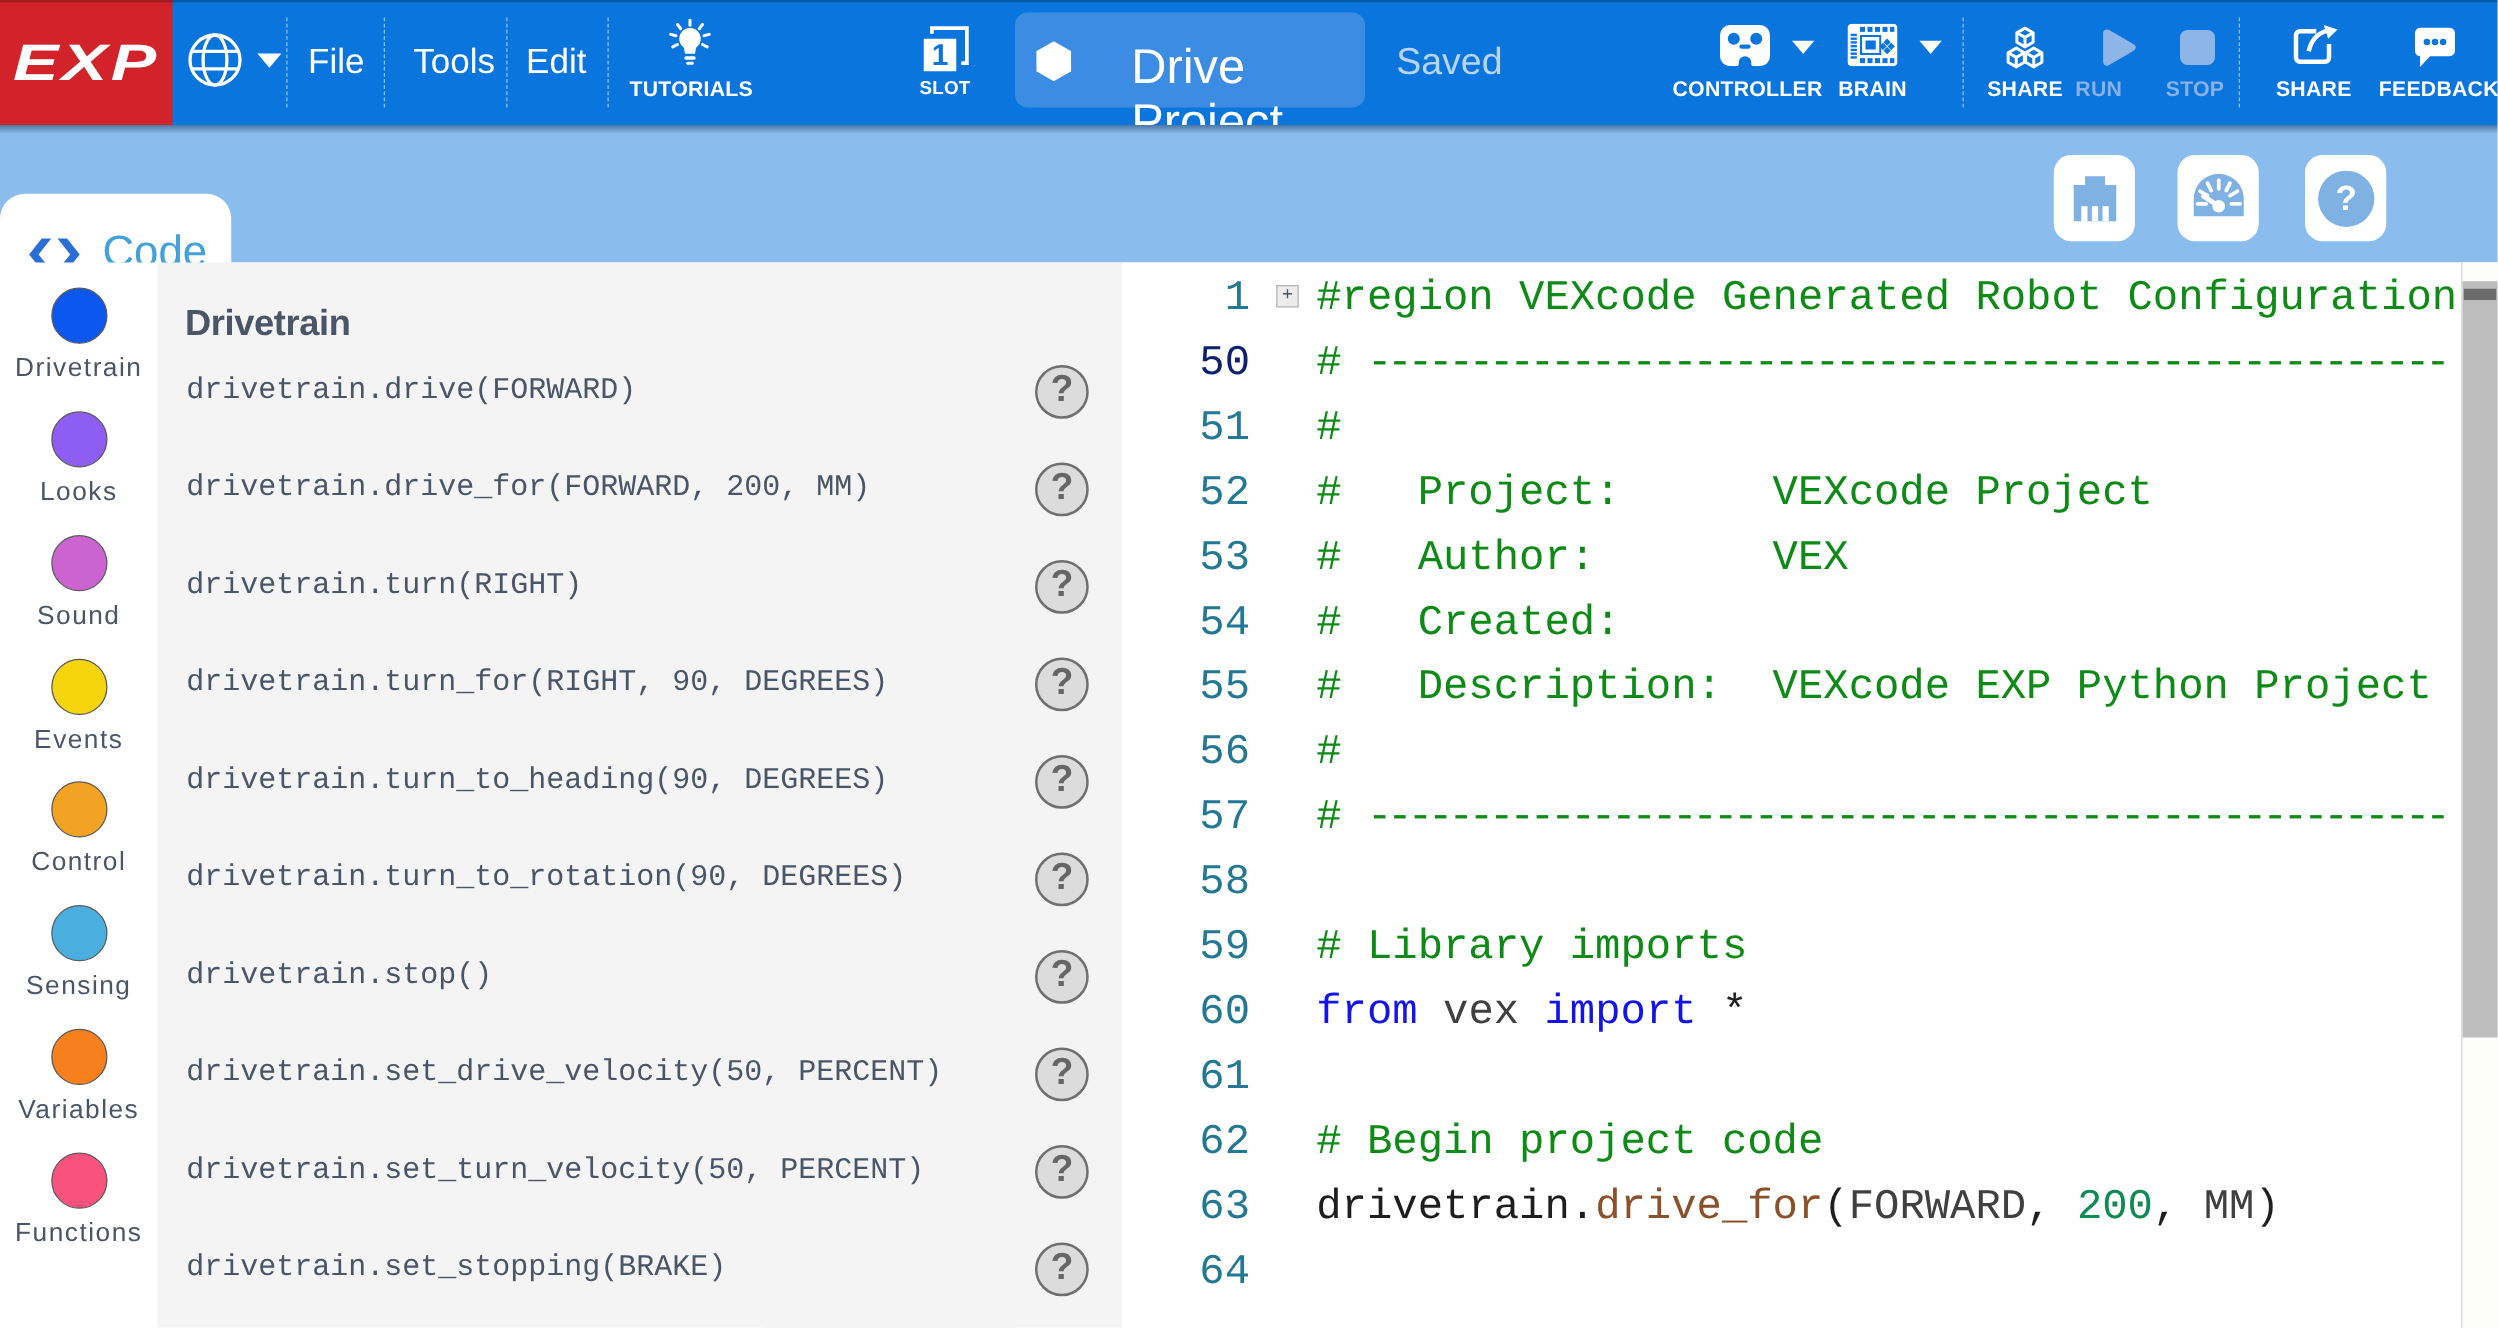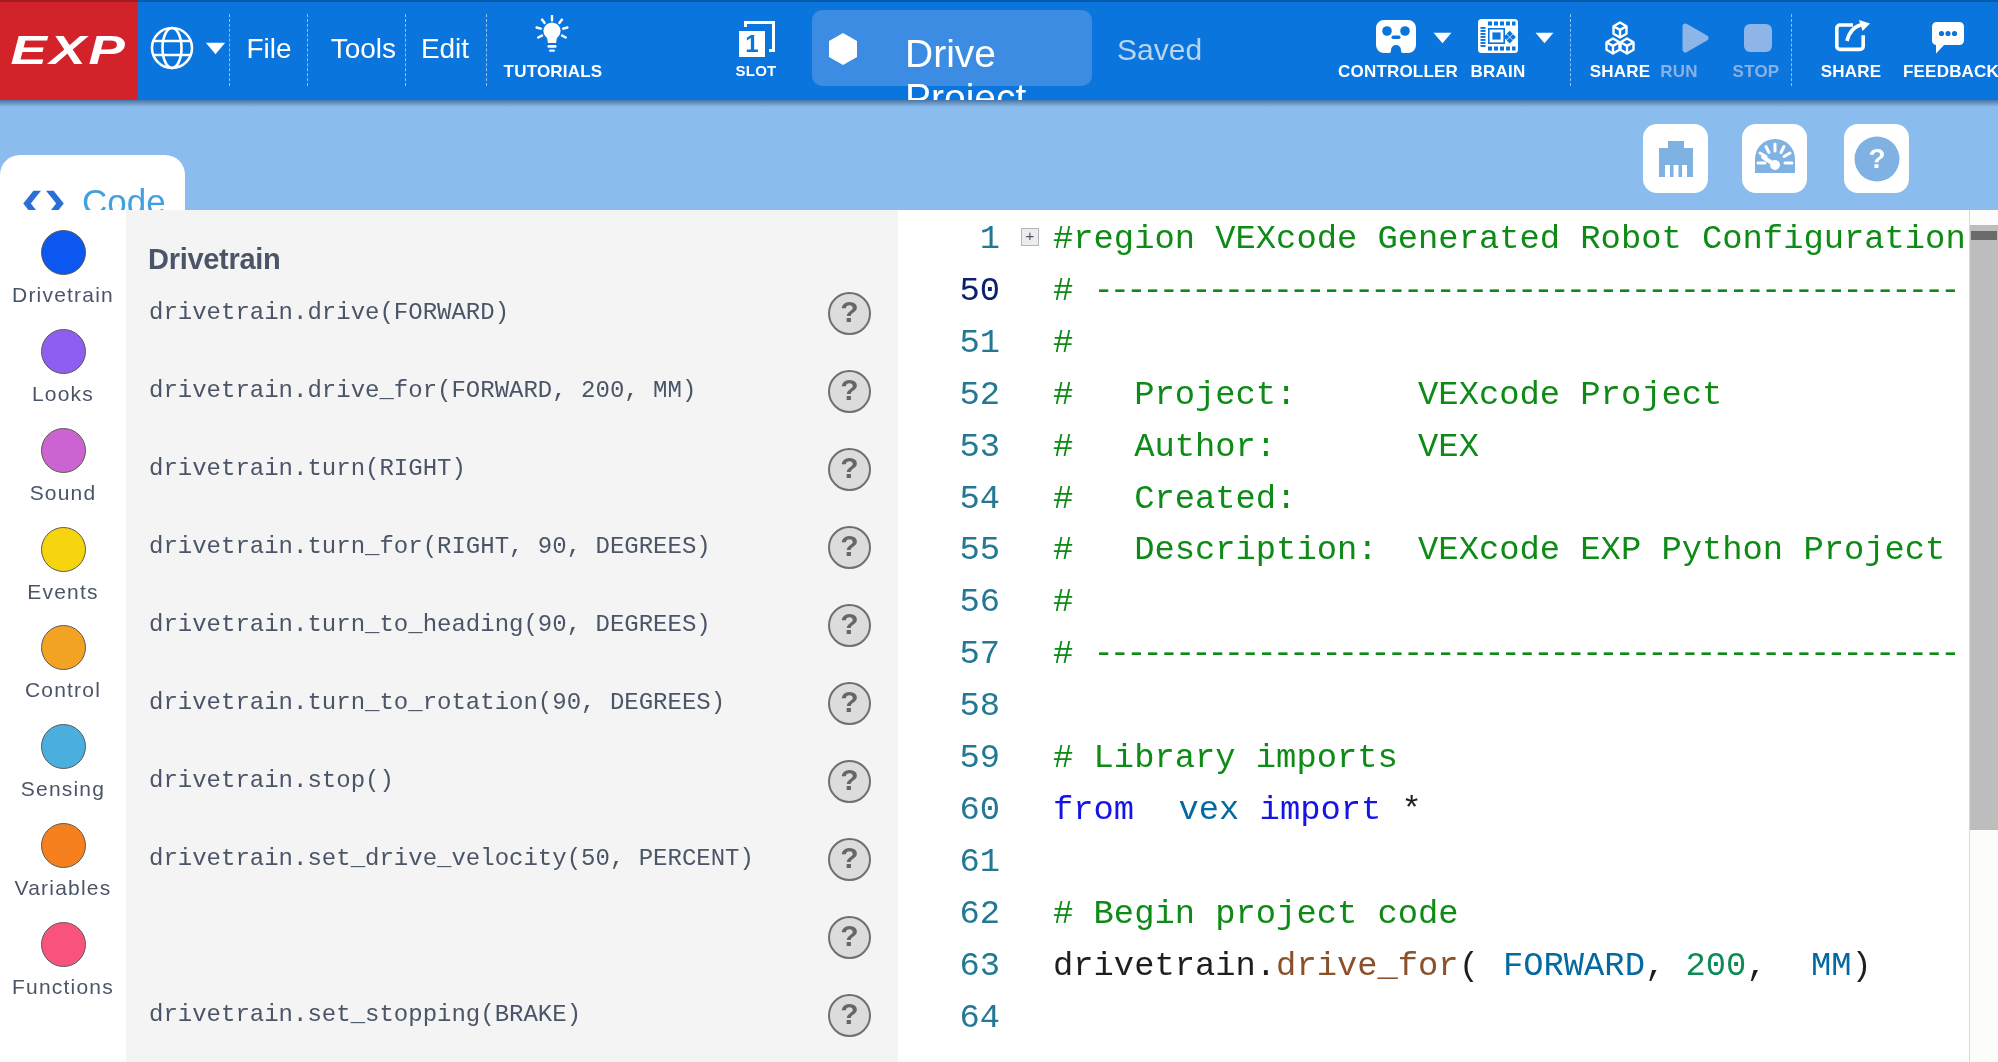--- a/index.html
+++ b/index.html
@@ -43,21 +43,21 @@
   
   #editor { position:absolute; left:898px; top:210px; width:1100px; height:852px; background:#fff; overflow:hidden; }
   #lnums { position:absolute; left:0; top:4px; width:102px; text-align:right;
      font-family:"Liberation Mono", monospace; font-size:33.8px; line-height:51.9px;
      color:#237893; white-space:pre; }
   #lnums .act { color:#0b216f; }
   #code { position:absolute; left:155px; top:4px; font-family:"Liberation Mono", monospace;
      font-size:33.8px; line-height:51.9px; color:#1e1e1e; white-space:pre; }
   .grn { color:#0e8a16; }
   .blu { color:#1414e8; }
-  .org { color:#0369a1;margin-left:24px; }
+  .org { color:#404040; }
   .brn { color:#8a512b; }
   .dsh { letter-spacing:-4px; }
   .ngr { color:#0e8a57; }
   #fold { position:absolute; left:123px; top:18px; width:18px; height:18px; background:#ececec;
      border:1.5px solid #b5b5b5; color:#4a5568; font-size:15px; line-height:14px; text-align:center; }
   #vscroll { position:absolute; left:1969px; top:210px; width:29px; height:852px; background:#fcfcfb; border-left:1px solid #d8d8d8; }
   #vthumb { position:absolute; left:1970px; top:225px; width:28px; height:605px; background:#bdbdbd; }
   #vdeco { position:absolute; left:1971px; top:231px; width:26px; height:9px; background:#6b6b6b; }
   svg { display:block; }
 </style>
@@ -292,20 +292,21 @@
 <div id="palette">
   <h3>Drivetrain</h3>
   <div class="cmd" style="top:89px">drivetrain.drive(FORWARD)</div>
   <div class="cmd" style="top:167px">drivetrain.drive_for(FORWARD, 200, MM)</div>
   <div class="cmd" style="top:245px">drivetrain.turn(RIGHT)</div>
   <div class="cmd" style="top:323px">drivetrain.turn_for(RIGHT, 90, DEGREES)</div>
   <div class="cmd" style="top:401px">drivetrain.turn_to_heading(90, DEGREES)</div>
   <div class="cmd" style="top:479px">drivetrain.turn_to_rotation(90, DEGREES)</div>
   <div class="cmd" style="top:557px">drivetrain.stop()</div>
   <div class="cmd" style="top:635px">drivetrain.set_drive_velocity(50, PERCENT)</div>
+  <div class="cmd" style="top:713px">drivetrain.set_turn_velocity(50, PERCENT)</div>
   <div class="cmd" style="top:791px">drivetrain.set_stopping(BRAKE)</div>
   <div class="qm" style="top:82px">?</div>
   <div class="qm" style="top:160px">?</div>
   <div class="qm" style="top:238px">?</div>
   <div class="qm" style="top:316px">?</div>
   <div class="qm" style="top:394px">?</div>
   <div class="qm" style="top:472px">?</div>
   <div class="qm" style="top:550px">?</div>
   <div class="qm" style="top:628px">?</div>
   <div class="qm" style="top:706px">?</div>

